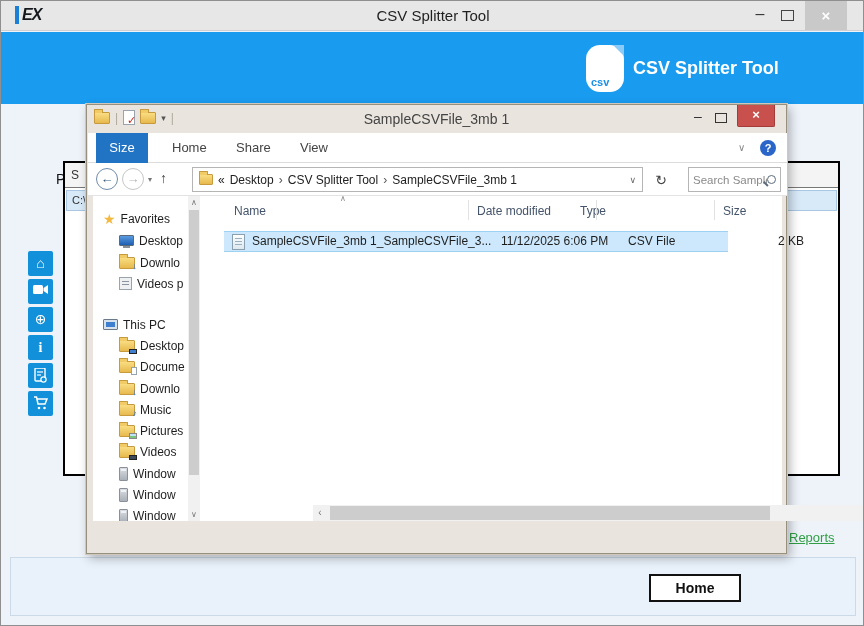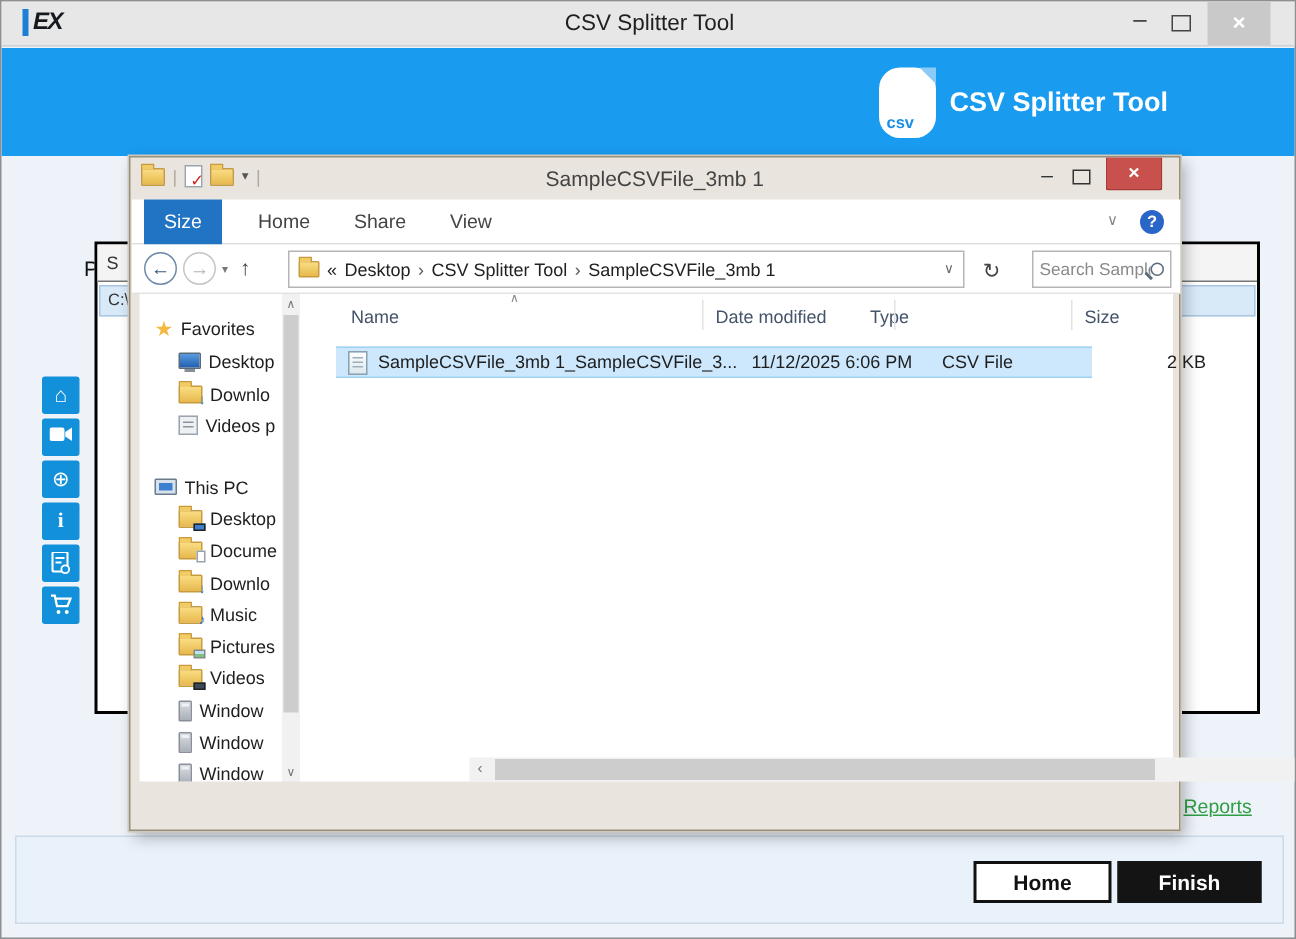--- a/index.html
+++ b/index.html
@@ -183,21 +183,20 @@
         <path d="M1 1 h2.5 l1.5 7 h7 l2-5 h-9.5" fill="none" stroke="#fff" stroke-width="1.5"></path>
         <circle cx="6" cy="12" r="1.3" fill="#fff"></circle>
         <circle cx="11.5" cy="12" r="1.3" fill="#fff"></circle>
       </svg>
   </div>
 
   <a id="reports-link">Reports</a>
 
   <div id="footer"></div>
   <div id="home-btn">Home</div>
-  <div id="finish-btn">Finish</div>
 
   <div id="explorer">
 
     <div id="ex-titlebar">
       <div id="ex-qat">
         <span class="folder-ico"></span>
         <span class="qat-sep">|</span>
         <span class="page-ico">
             <span class="chk">✓</span>
           </span>

